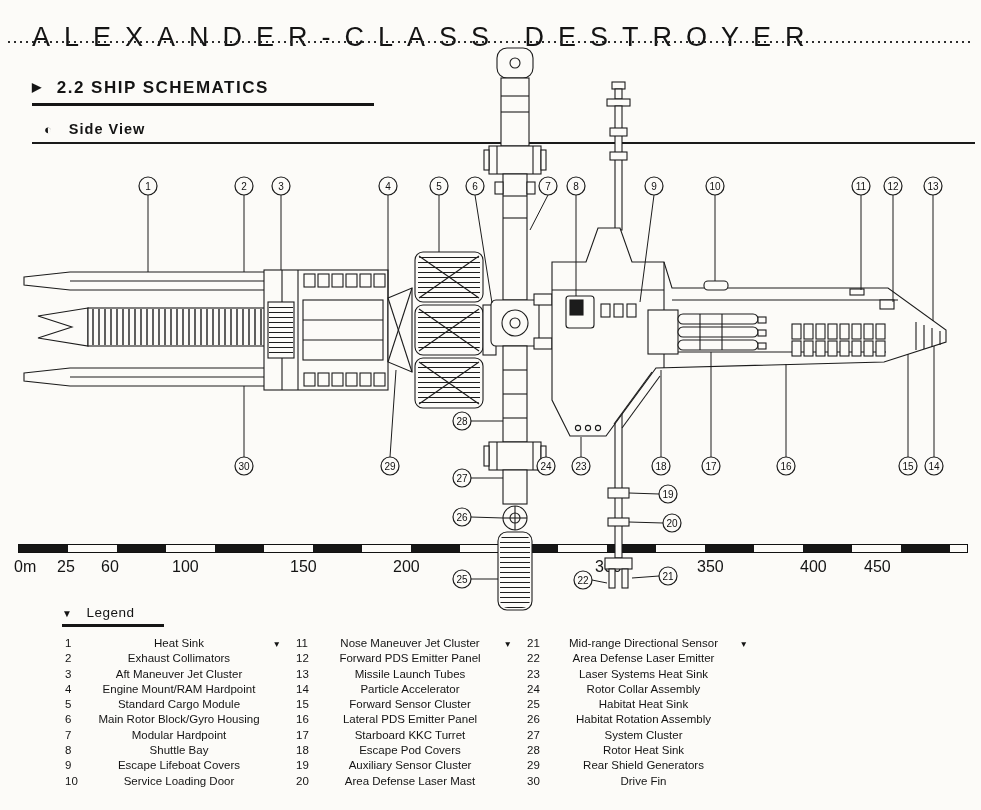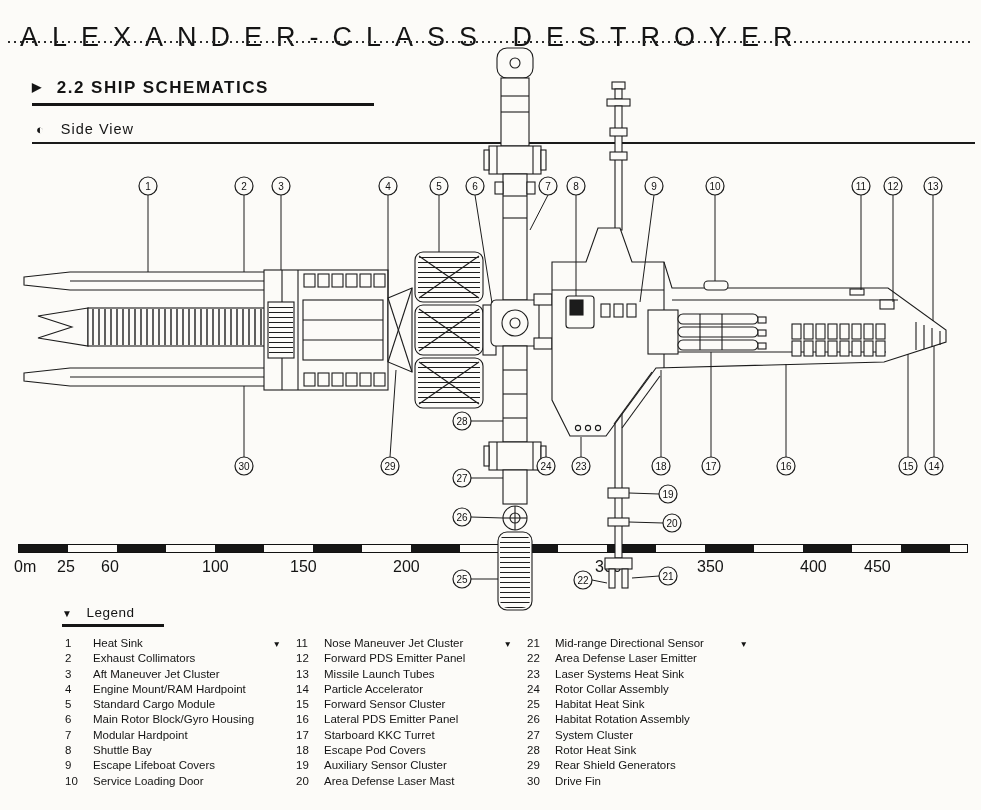--- a/index.html
+++ b/index.html
@@ -7,33 +7,33 @@
     width:981px;height:810px;
     background:#fcfbf8;
     font-family:"Liberation Sans", sans-serif;
     color:#141414;
     position:relative;
     overflow:hidden;
   }
   .page{position:absolute;inset:0;}
   
   .title{
-    position:absolute;left:20px;top:0;
+    position:absolute;left:32px;top:0;
     font-size:27px;font-weight:400;letter-spacing:14px;
     line-height:38px;white-space:nowrap;
   }
   .dotted-rule{
     position:absolute;left:8px;right:8px;top:41px;height:2px;
     background:repeating-linear-gradient(90deg,#2d2d2d 0 2px,transparent 2px 6px);
     z-index:1;
   }
   .section-heading{position:absolute;left:32px;top:78px;font-weight:700;font-size:17px;letter-spacing:1.5px;}
   .section-heading .tri{font-size:12px;margin-right:14px;vertical-align:2px;}
   .sec-rule{position:absolute;left:32px;top:103px;width:342px;height:3px;background:#151515;z-index:1;}
-  .view-heading{position:absolute;left:36px;top:121px;font-weight:400;font-size:14.5px;letter-spacing:1px;}
+  .view-heading{position:absolute;left:44px;top:121px;font-weight:700;font-size:14.5px;letter-spacing:1px;}
   .view-heading .half{font-size:13px;margin-right:16px;}
   .full-rule{position:absolute;left:32px;top:142px;width:943px;height:2px;background:#1a1a1a;z-index:1;}
   
   .scalebar{
     position:absolute;left:18px;top:544px;width:950px;height:9px;
     border:1px solid #111;box-sizing:border-box;
     background:repeating-linear-gradient(90deg,#161616 0 49px,#fcfbf8 49px 98px);
     z-index:1;
   }
   .scale-label{position:absolute;top:558px;font-size:16px;z-index:2;white-space:nowrap;}
@@ -42,21 +42,21 @@
   .drawing .ld{stroke:#1c1c1c;stroke-width:1;}
   .drawing .cc{fill:#fcfbf8;stroke:#1c1c1c;stroke-width:1.2;}
   .drawing text{stroke:none;fill:#111;font-size:10px;text-anchor:middle;font-family:"Liberation Sans",sans-serif;}
   
   .legend-head{position:absolute;left:62px;top:605px;font-weight:400;font-size:13.5px;letter-spacing:.5px;}
   .legend-head .tri{font-size:10px;margin-right:14px;}
   .legend-rule{position:absolute;left:62px;top:624px;width:102px;height:3px;background:#151515;}
   .lcol{position:absolute;top:637px;}
   .lrow{display:flex;align-items:baseline;height:15.3px;font-size:11.5px;}
   .lnum{width:28px;flex:none;}
-  .llab{flex:1;text-align:left;white-space:nowrap;}
+  .llab{flex:1;text-align:center;white-space:nowrap;}
   .colmark{position:absolute;top:2px;right:-16px;font-size:8.5px;}
 </style>
 </head>
 <body>
 
 <div class="page">
 
   <h1 class="title">ALEXANDER-CLASS DESTROYER</h1>
   <div class="dotted-rule"></div>
 
@@ -67,21 +67,21 @@
 
   <div class="view-heading">
     <span class="half">◐</span><span>Side View</span>
   </div>
   <div class="full-rule"></div>
 
   <div class="scalebar"></div>
   <span class="scale-label" style="left:14px">0m</span>
   <span class="scale-label" style="left:57px">25</span>
   <span class="scale-label" style="left:101px">60</span>
-  <span class="scale-label" style="left:202px">100</span>
+  <span class="scale-label" style="left:172px">100</span>
   <span class="scale-label" style="left:290px">150</span>
   <span class="scale-label" style="left:393px">200</span>
   <span class="scale-label" style="left:595px">300</span>
   <span class="scale-label" style="left:697px">350</span>
   <span class="scale-label" style="left:800px">400</span>
   <span class="scale-label" style="left:864px">450</span>
 
   <svg class="drawing" viewBox="0 0 981 620">
     <defs>
       <pattern id="vh" width="6" height="10" patternUnits="userSpaceOnUse">

